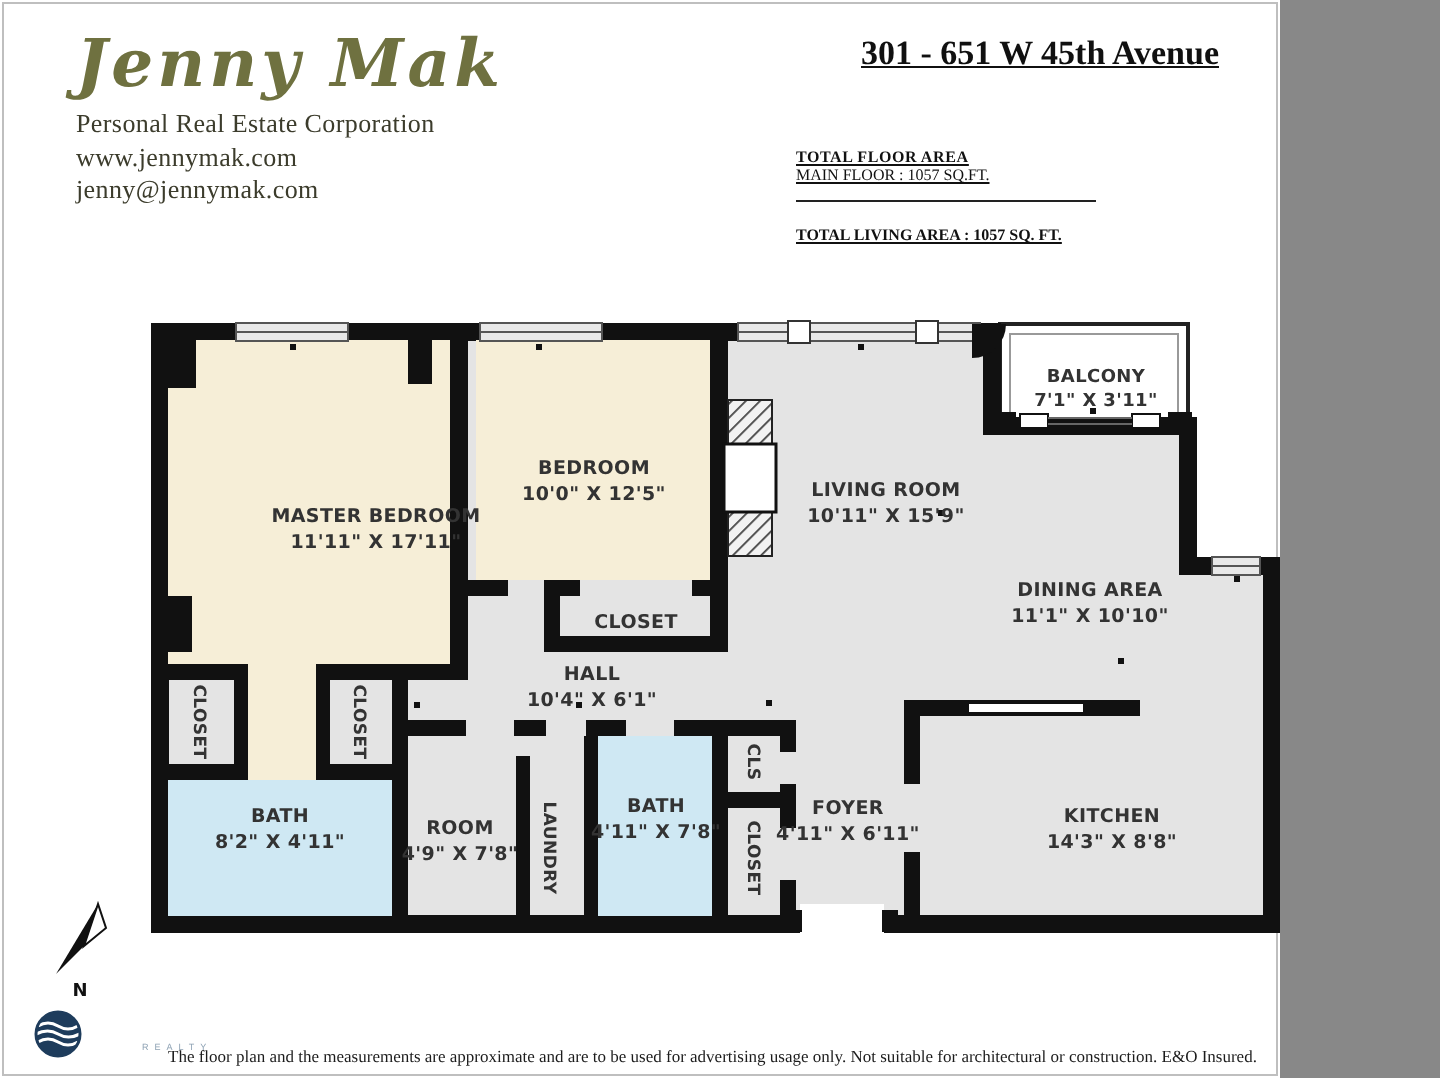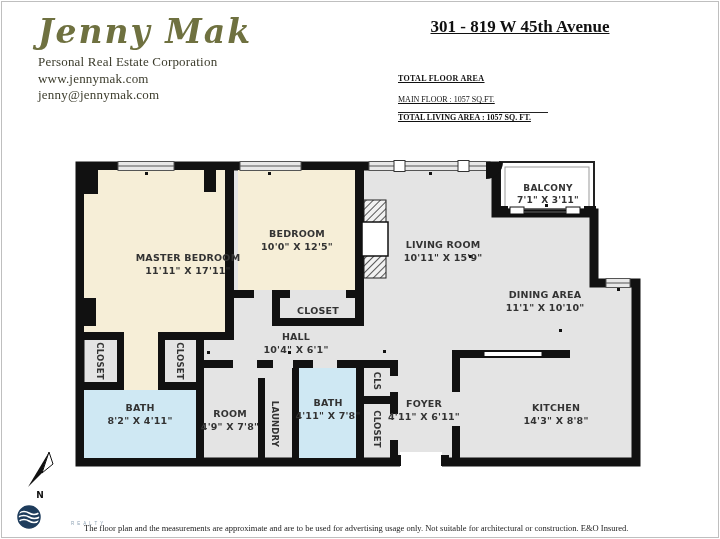--- a/index.html
+++ b/index.html
@@ -1,32 +1,32 @@
 <!DOCTYPE html>
 <html><head>
 <meta charset="utf-8">
 <style>
   html,body{margin:0;padding:0;background:#888;}
-  #page{position:relative;width:720px;height:539px;background:#ffffff;overflow:hidden;
+  #page{position:relative;width:640px;height:539px;background:#ffffff;overflow:hidden;
         font-family:"Liberation Serif",serif;}
   #frame{position:absolute;inset:1px;border:1px solid #bfbfbf;pointer-events:none;}
   
   .agent{position:absolute;left:38px;top:10px;width:250px;}
   .agent-name{font-family:"DejaVu Serif",serif;font-style:italic;font-weight:bold;
               font-size:33px;color:#6f7140;letter-spacing:2px;line-height:44px;}
   .agent-line{font-size:13px;color:#3c3c2c;line-height:16.5px;letter-spacing:.2px;}
   
   .addr{position:absolute;left:360px;top:14px;width:320px;text-align:center;}
   .addr-line{font-weight:bold;font-size:17px;color:#101010;text-decoration:underline;line-height:26px;}
   .addr-city{font-weight:bold;font-size:17px;color:#101010;text-decoration:underline;line-height:30px;}
   .areacol{position:absolute;top:74px;font-size:8px;color:#111;}
   .areacol .hd{font-weight:bold;text-decoration:underline;letter-spacing:.3px;}
-  .areacol .dt{margin-top:12px;}
+  .areacol .dt{}
   .areacol .ln{margin-top:8px;border-top:1.5px solid #222;}
-  .areacol .tt{margin-top:0;font-weight:bold;}
+  .areacol .tt{margin-top:12px;font-weight:bold;}
   #col-floor{left:398px;width:150px;text-decoration:underline;}
   #col-excl{left:563px;width:152px;}
   
   .brandbox{position:absolute;left:16px;top:502px;width:220px;height:30px;}
   .brand-name{position:absolute;left:28px;top:4px;font-family:"Liberation Sans",sans-serif;
               font-weight:bold;font-size:10px;color:#1e3c5c;letter-spacing:.5px;margin-top:39px;}
   .brand-sub{position:absolute;left:55px;top:19px;font-family:"Liberation Sans",sans-serif;
              font-size:4.5px;color:#8fa3b5;letter-spacing:3px;}
   .disclaimer{position:absolute;left:84px;top:511px;width:545px;font-size:8.5px;color:#1c1c1c;margin-top:12px;}
   .credit{position:absolute;left:638px;top:498px;width:80px;text-align:center;}
@@ -42,21 +42,21 @@
   <div id="frame"></div>
 
   <div class="agent">
     <div class="agent-name">Jenny Mak</div>
     <div class="agent-line">Personal Real Estate Corporation</div>
     <div class="agent-line">www.jennymak.com</div>
     <div class="agent-line">jenny@jennymak.com</div>
   </div>
 
   <div class="addr">
-    <div class="addr-line">301 - 819 W 45th Avenue</div>
+    <div class="addr-line">301 - 651 W 45th Avenue</div>
   </div>
 
   <div class="areacol" id="col-floor">
     <div class="hd">TOTAL FLOOR AREA</div>
     <div class="dt">MAIN FLOOR : 1057 SQ.FT.</div>
     <div class="ln"></div>
     <div class="tt">TOTAL LIVING AREA : 1057 SQ. FT.</div>
   </div>
 
 

